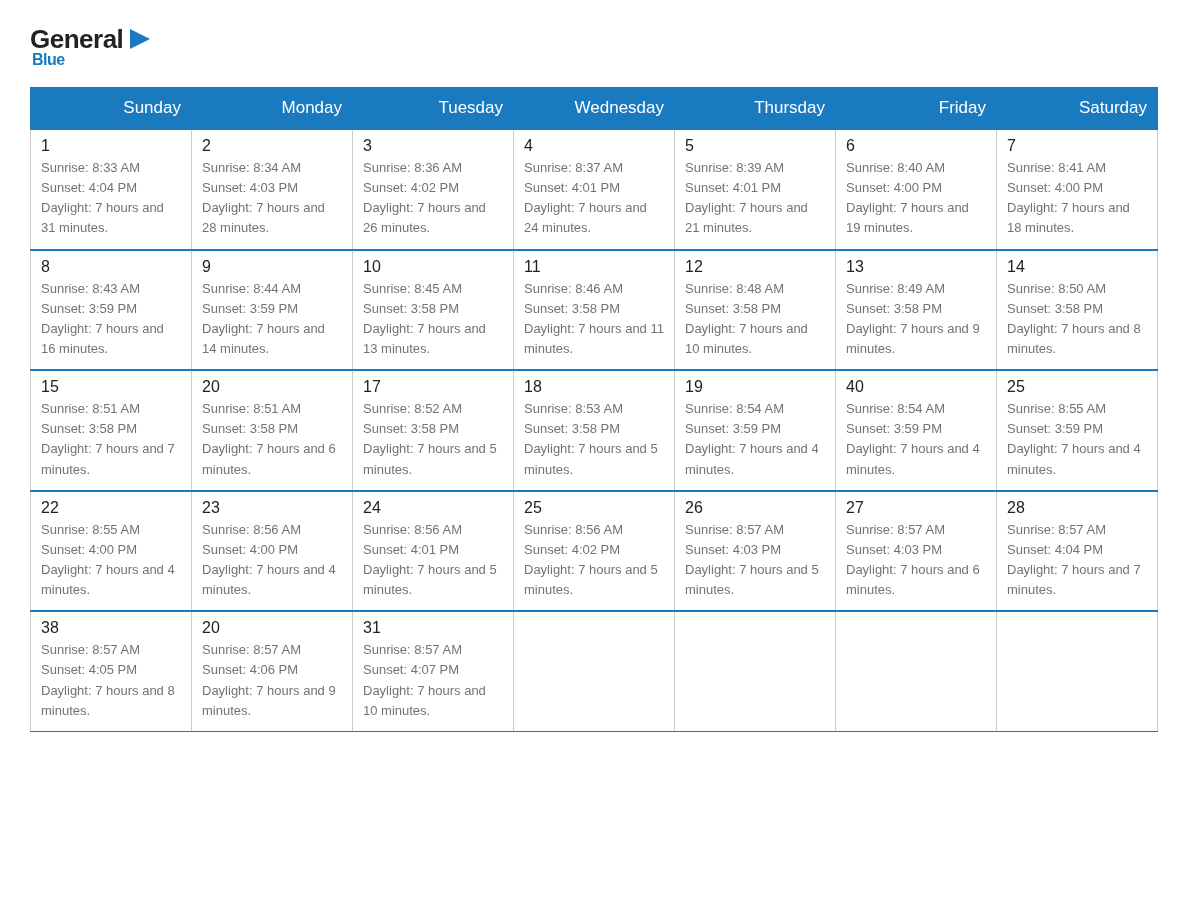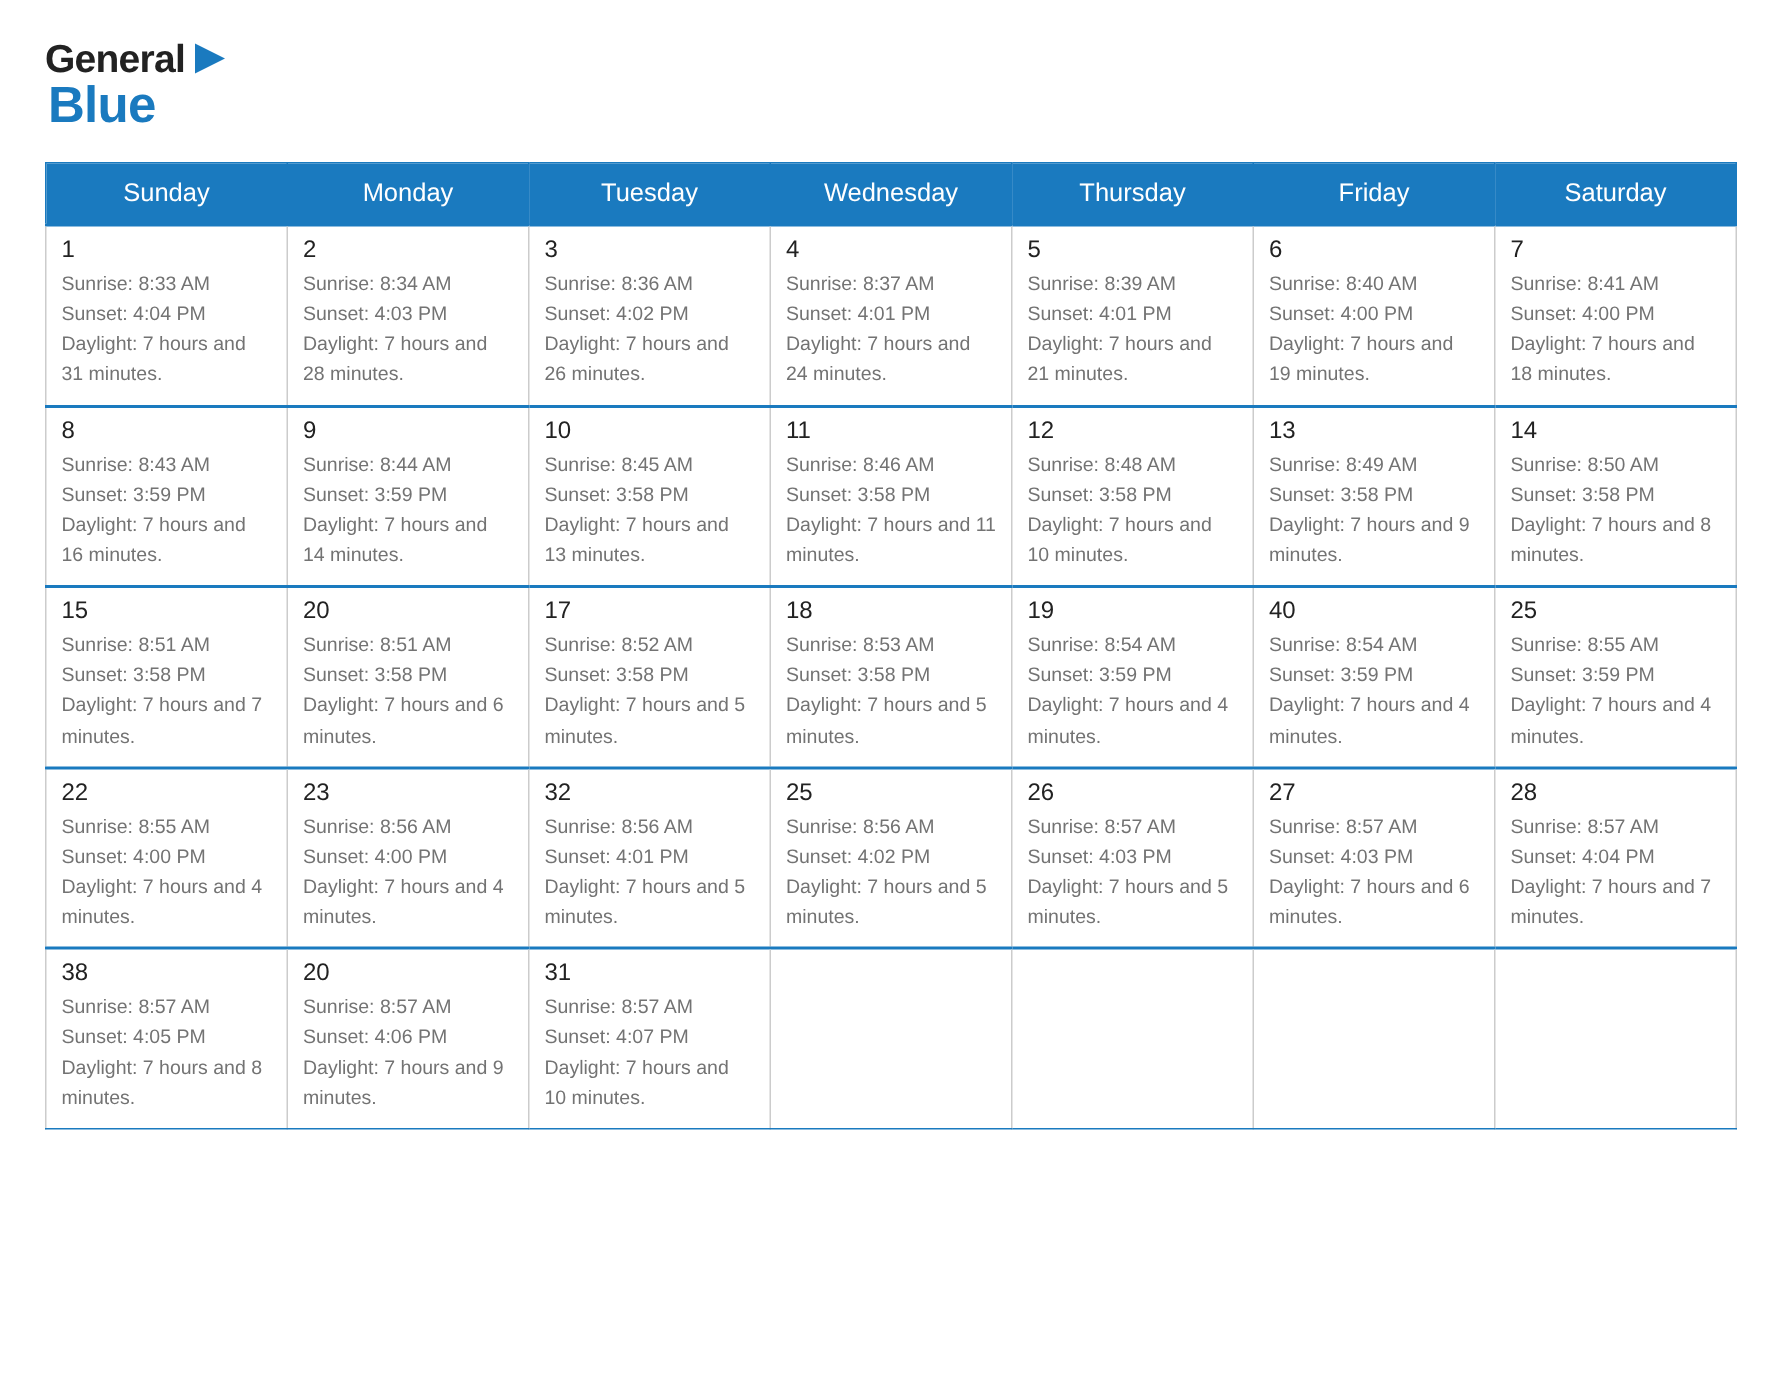--- a/index.html
+++ b/index.html
@@ -34,21 +34,21 @@
       width: 100%;
       border-collapse: collapse;
       border: 1.5px solid #1a7abf;
     }
     .calendar-table th {
       background-color: #1a7abf;
       color: #fff;
       font-size: 17px;
       font-weight: normal;
       padding: 10px 10px;
-      text-align: center;
+      text-align: right;
       border: 1px solid #1a7abf;
     }
     .calendar-table td {
       vertical-align: top;
       padding: 7px 10px 10px 10px;
       border: 1px solid #bbb;
       font-size: 13.5px;
       color: #222;
       width: 14.28%;
       min-height: 90px;
@@ -85,21 +85,21 @@
       display: flex;
       align-items: center;
     }
     .logo-name-general {
       font-size: 26px;
       font-weight: bold;
       color: #222;
       letter-spacing: -0.5px;
     }
     .logo-name-blue {
-      font-size: 34px;
+      font-size: 16px;
       font-weight: bold;
       color: #1a7abf;
       letter-spacing: -0.5px;
     }
   </style>
 </head>
 <body>
 
 <div class="header">
   <div class="logo-wrapper">
@@ -220,21 +220,21 @@
       <tr>
         <td>
           <span class="day-number">22</span>
           <div class="day-info">Sunrise: 8:55 AM<br>Sunset: 4:00 PM<br>Daylight: 7 hours and 4 minutes.</div>
         </td>
         <td>
           <span class="day-number">23</span>
           <div class="day-info">Sunrise: 8:56 AM<br>Sunset: 4:00 PM<br>Daylight: 7 hours and 4 minutes.</div>
         </td>
         <td>
-          <span class="day-number">32</span>
+          <span class="day-number">24</span>
           <div class="day-info">Sunrise: 8:56 AM<br>Sunset: 4:01 PM<br>Daylight: 7 hours and 5 minutes.</div>
         </td>
         <td>
           <span class="day-number">25</span>
           <div class="day-info">Sunrise: 8:56 AM<br>Sunset: 4:02 PM<br>Daylight: 7 hours and 5 minutes.</div>
         </td>
         <td>
           <span class="day-number">26</span>
           <div class="day-info">Sunrise: 8:57 AM<br>Sunset: 4:03 PM<br>Daylight: 7 hours and 5 minutes.</div>
         </td>

